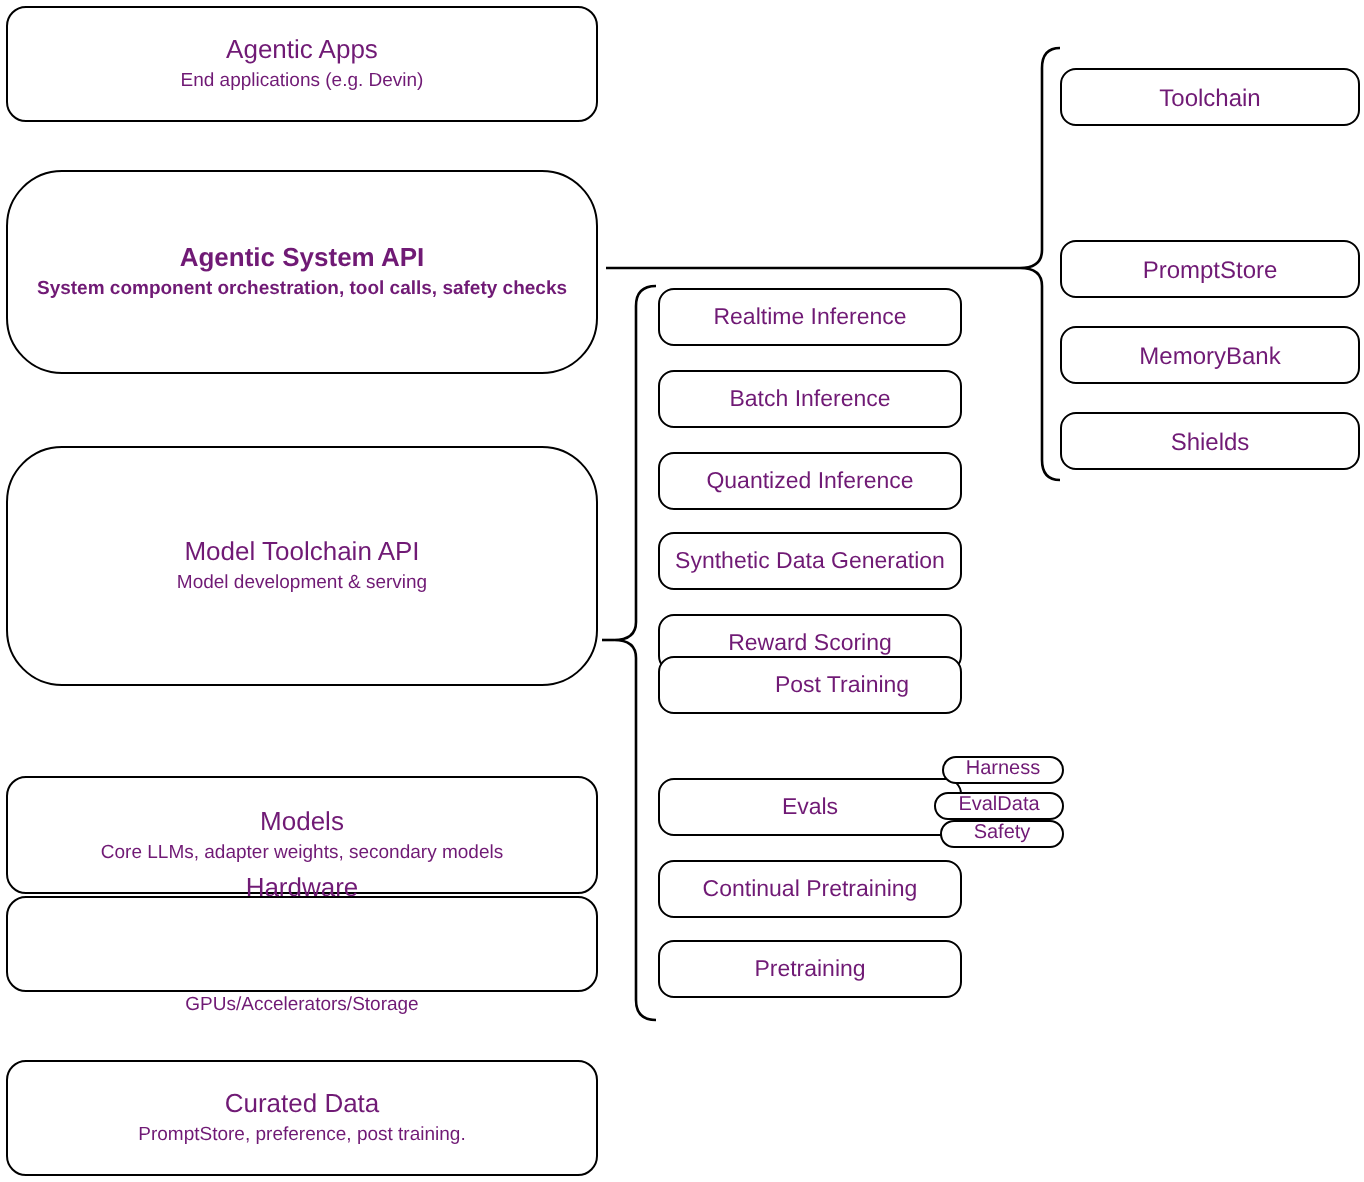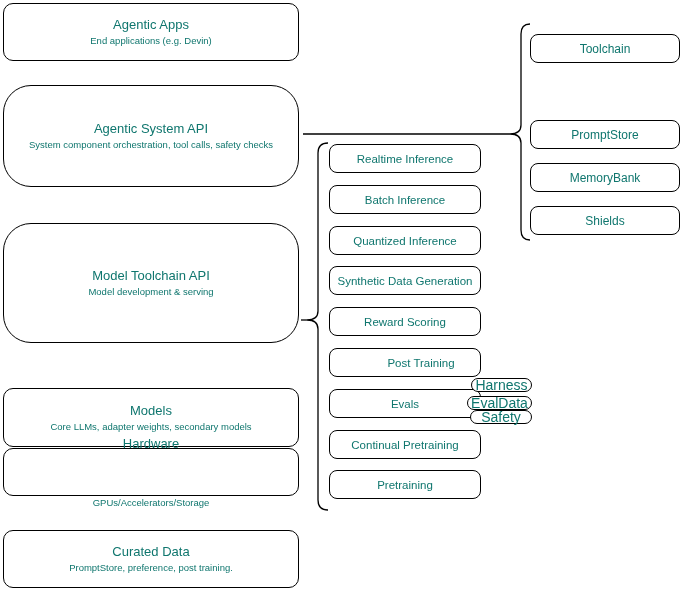--- a/index.html
+++ b/index.html
@@ -1,18 +1,18 @@
 <!DOCTYPE html>
 <html><head>
 <meta charset="utf-8">
 <style>
   html,body{margin:0;padding:0;background:#ffffff;}
   #canvas{
     position:relative;width:682px;height:591px;background:#ffffff;
-    font-family:"Liberation Sans",sans-serif;color:#0f766e;overflow:hidden;
+    font-family:"Liberation Sans",sans-serif;color:#701a75;overflow:hidden;
   }
   .node{
     position:absolute;left:3px;width:296px;box-sizing:border-box;
     border:1.3px solid #000;background:#fff;
     display:flex;flex-direction:column;align-items:center;justify-content:center;
     text-align:center;gap:3px;
   }
   .node-title{font-size:13px;line-height:15px;}
   .node-sub{font-size:9.5px;line-height:12px;}
   .r10{border-radius:10px;}
@@ -20,21 +20,21 @@
   .mid-box,.right-box{
     position:absolute;box-sizing:border-box;border:1.3px solid #000;background:#fff;
     border-radius:8px;display:flex;align-items:center;justify-content:center;
     text-align:center;white-space:nowrap;
   }
   .mid-box{left:329px;width:152px;height:29px;font-size:11.5px;}
   .right-box{left:530px;width:150px;height:29px;font-size:12px;}
   .pill{
     position:absolute;box-sizing:border-box;border:1.3px solid #000;background:#fff;
     border-radius:8px;height:14px;display:flex;align-items:center;justify-content:center;
-    font-size:14px;line-height:10px;z-index:3;
+    font-size:10px;line-height:10px;z-index:3;
   }
   .mid-box,.right-box,.node{z-index:2;}
   #connector-layer{position:absolute;left:0;top:0;z-index:1;}
 </style>
 </head>
 <body>
 
 <div id="canvas">
 
   <svg id="connector-layer" width="682" height="591" viewBox="0 0 682 591">
@@ -45,21 +45,21 @@
 
     <path d="M 301 320 L 307 320" fill="none" stroke="#000" stroke-width="1.3"></path>
 
     <path d="M 328 143 Q 318 143 318 153 L 318 311 Q 318 320 307 320 Q 318 320 318 329 L 318 500 Q 318 510 328 510" fill="none" stroke="#000" stroke-width="1.3"></path>
   </svg>
 
   <div class="node r10" style="top:3px;height:58px;">
     <div class="node-title">Agentic Apps</div>
     <div class="node-sub">End applications (e.g. Devin)</div>
   </div>
-  <div class="node r28" style="top:85px;height:102px;">
+  <div class="node r28" style="top:85px;height:102px;font-weight:bold;">
     <div class="node-title">Agentic System API</div>
     <div class="node-sub">System component orchestration, tool calls, safety checks</div>
   </div>
   <div class="node r28" style="top:223px;height:120px;">
     <div class="node-title">Model Toolchain API</div>
     <div class="node-sub">Model development &amp; serving</div>
   </div>
   <div class="node r10" style="top:388px;height:59px;">
     <div class="node-title">Models</div>
     <div class="node-sub">Core LLMs, adapter weights, secondary models</div>
@@ -71,21 +71,21 @@
   <div class="node r10" style="top:530px;height:58px;">
     <div class="node-title">Curated Data</div>
     <div class="node-sub">PromptStore, preference, post training.</div>
   </div>
 
   <div class="mid-box" style="top:144px;">Realtime Inference</div>
   <div class="mid-box" style="top:185px;">Batch Inference</div>
   <div class="mid-box" style="top:226px;">Quantized Inference</div>
   <div class="mid-box" style="top:307px;">Reward Scoring</div>
   <div class="mid-box" style="top:266px;">Synthetic Data Generation</div>
-  <div class="mid-box" style="top:348px;padding-left:32px;">Post Training</div>
+  <div class="mid-box" style="top:328px;padding-left:32px;">Post Training</div>
   <div class="mid-box" style="top:389px;">Evals</div>
   <div class="mid-box" style="top:430px;">Continual Pretraining</div>
   <div class="mid-box" style="top:470px;">Pretraining</div>
 
   <div class="pill" style="left:471px;top:378px;width:61px;">Harness</div>
   <div class="pill" style="left:467px;top:396px;width:65px;">EvalData</div>
   <div class="pill" style="left:470px;top:410px;width:62px;">Safety</div>
 
   <div class="right-box" style="top:34px;">Toolchain</div>
   <div class="right-box" style="top:120px;">PromptStore</div>

